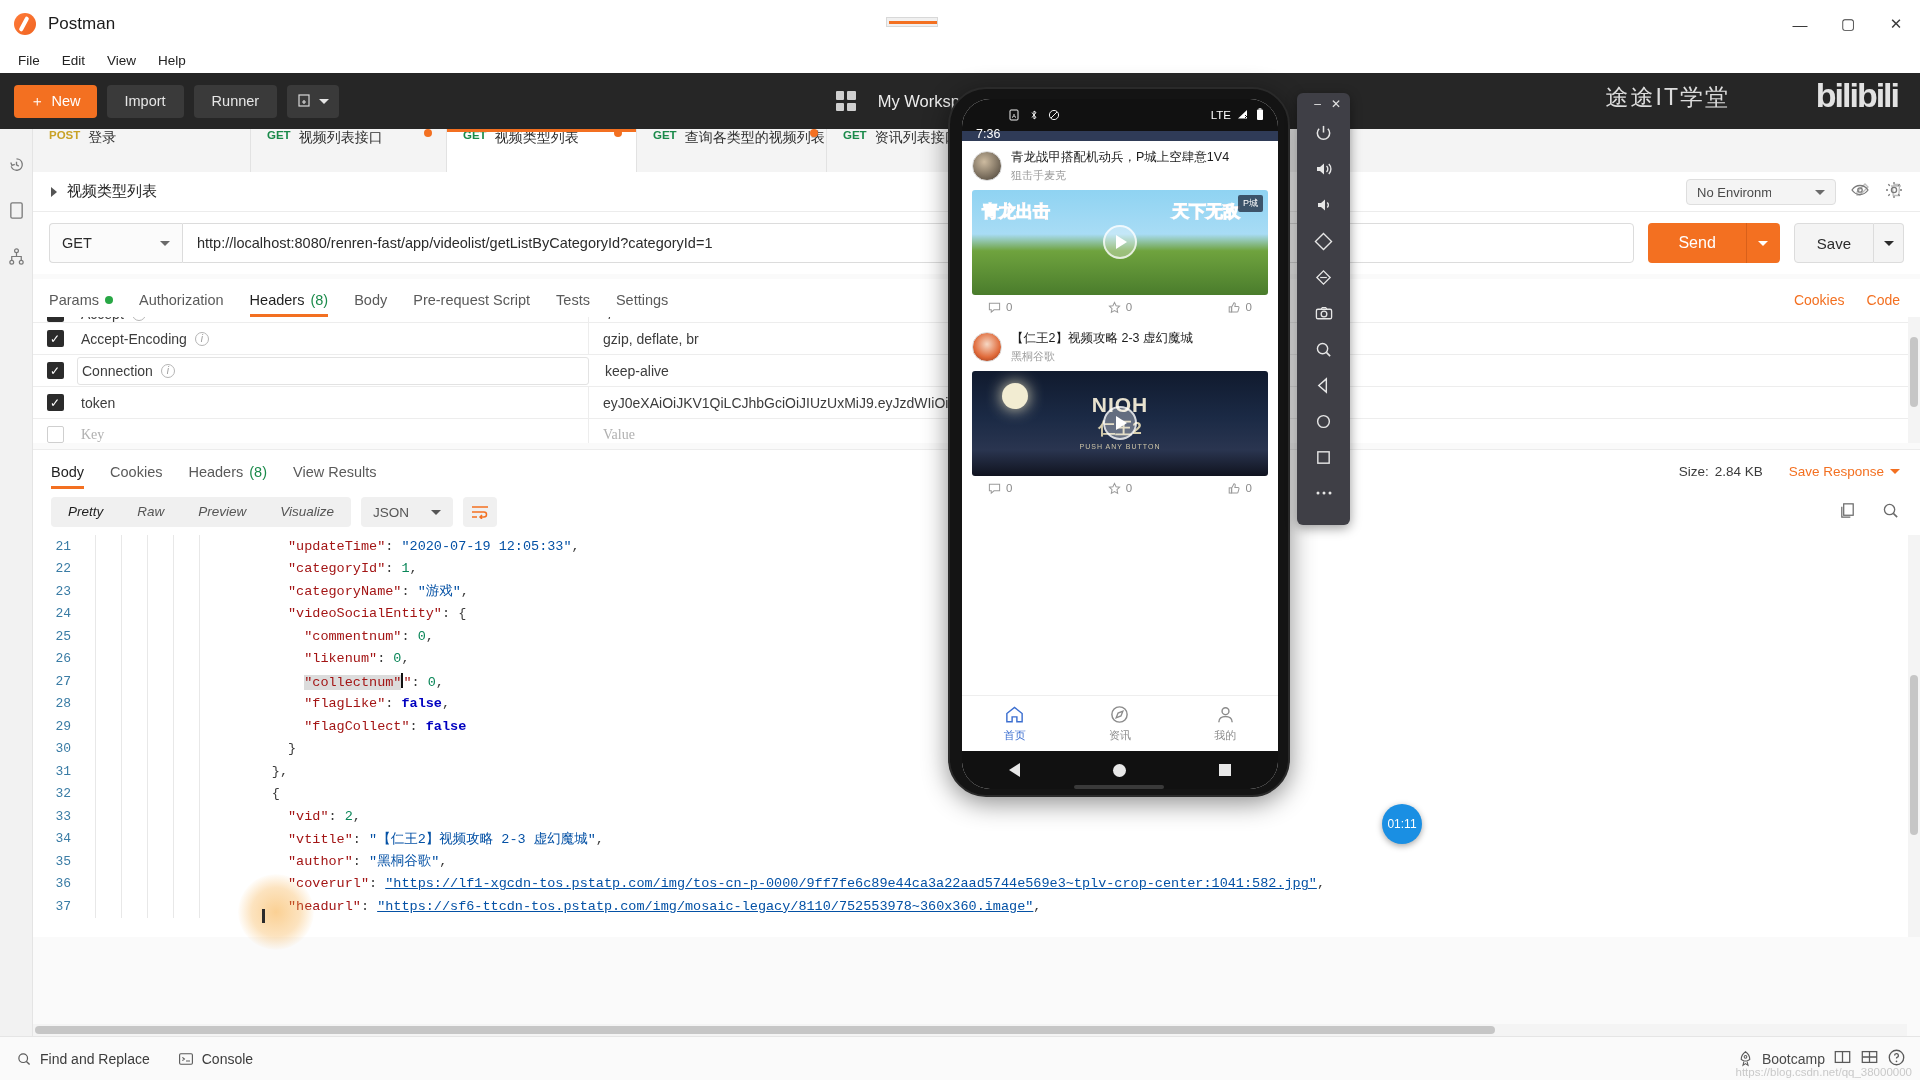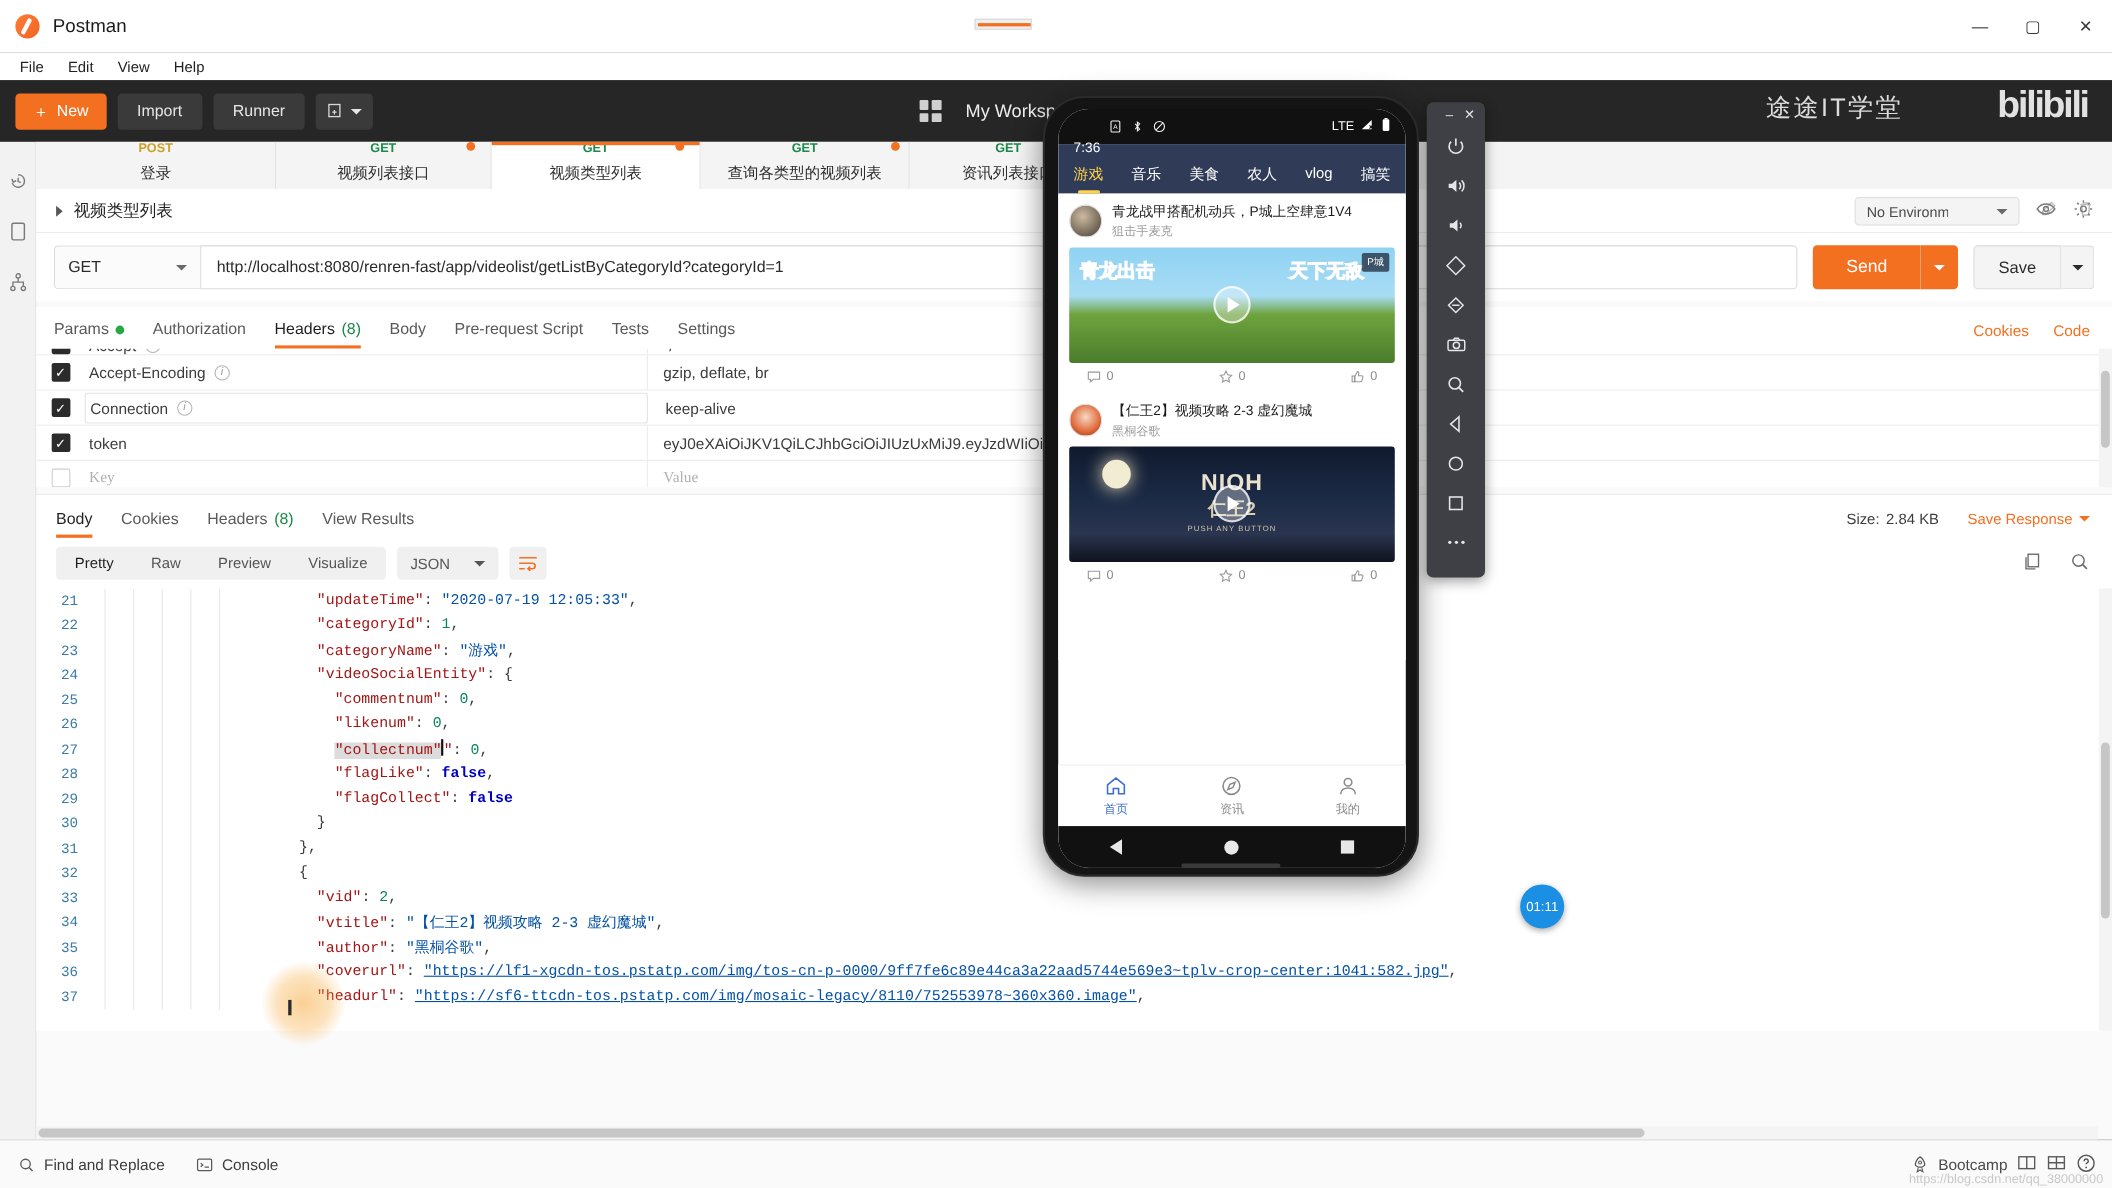--- a/index.html
+++ b/index.html
@@ -81,23 +81,23 @@
   
   .main { position:absolute; left:0; top:129px; width:1920px; height:907px; background:#fafafa; }
 
   
   .rail { position:absolute; left:0; top:0; width:33px; height:907px; background:#f2f2f2; border-right:1px solid #e4e4e4; }
   .rail-ic { width:33px; height:46px; display:flex; align-items:center; justify-content:center; color:#7a7a7a; }
 
   
   .tabstrip { position:absolute; left:33px; top:0; width:1887px; height:43px; background:#f4f4f4; display:flex; }
   .rtab {
-    height:43px; min-width:100px; display:flex; align-items:center; gap:8px;
+    height:43px; min-width:100px; display:flex; gap:8px;
     padding:0 16px; font-size:14px; color:#2e2e2e; background:#f4f4f4;
-    border-right:1px solid #e2e2e2; position:relative; white-space:nowrap;flex-direction:column;
+    border-right:1px solid #e2e2e2; position:relative; white-space:nowrap;
   }
   .rtab.active { background:#ffffff; }
   .rtab.active::before{ content:""; position:absolute; left:0; right:0; top:0; height:3px; background:#f37021; }
   .rtab .meth { font-size:11.5px; font-weight:bold; }
   .m-get { color:#1a8a4a; }
   .m-post { color:#c9a227; }
   .dot-unsaved { width:8px; height:8px; border-radius:50%; background:#f37021; margin-left:6px; }
 
   
   .reqname { position:absolute; left:33px; top:43px; width:1887px; height:40px; background:#ffffff;
@@ -155,21 +155,21 @@
   
   .resptabs { position:absolute; left:33px; top:320px; width:1887px; height:40px; background:#ffffff;
               display:flex; align-items:flex-end; padding-left:18px; gap:26px; border-top:1px solid #ececec;}
   .resp-right { position:absolute; right:20px; bottom:10px; display:flex; gap:26px; font-size:13.5px; align-items:center;}
   .sz { color:#3c3c3c; }
   .sr { color:#f37021; display:flex; align-items:center; gap:6px; }
 
   
   .prettybar { position:absolute; left:33px; top:360px; width:1887px; height:46px; background:#ffffff;
                display:flex; align-items:center; padding-left:18px; gap:10px; }
-  .seg { background:#f0f0f0; border-radius:4px; height:30px; display:flex; align-items:center; }
+  .seg { background:#f0f0f0; border-radius:4px; height:30px; display:flex; align-items:center;font-style:italic; }
   .seg span { padding:0 17px; font-size:13.5px; color:#555; line-height:30px; }
   .seg span.on { color:#1f1f1f; }
   .segj { background:#f0f0f0; border-radius:4px; height:30px; display:flex; align-items:center; padding:0 12px; gap:22px; font-size:13.5px; color:#555;}
   .wrapbtn { background:#f0f0f0; border-radius:4px; height:30px; width:34px; display:flex; align-items:center; justify-content:center; color:#f37021;}
   .pb-right { position:absolute; right:20px; top:12px; display:flex; gap:24px; color:#6a6a6a; }
 
   
   .codearea { position:absolute; left:33px; top:406px; width:1887px; height:402px; background:#ffffff; overflow:hidden;
               font-family:"Liberation Mono", monospace; font-size:13.5px; }
   .cline { height:22.5px; display:flex; align-items:center; white-space:pre; }
@@ -681,28 +681,20 @@
           <span>
             <svg width="8" height="13" viewBox="0 0 8 13">
                 <rect x="1" y="1.5" width="6" height="10.5" rx="1" fill="#fff"></rect>
                 <rect x="2.6" y="0.3" width="2.8" height="1.2" fill="#fff"></rect>
               </svg>
           </span>
         </span>
       </div>
 
       <div class="ph-hdr">
-        <div class="ph-cats">
-          <span class="ph-cat on">游戏</span>
-          <span class="ph-cat">音乐</span>
-          <span class="ph-cat">美食</span>
-          <span class="ph-cat">农人</span>
-          <span class="ph-cat">vlog</span>
-          <span class="ph-cat">搞笑</span>
-        </div>
       </div>
 
       <div class="ph-feed">
         <div class="ph-card">
           <div class="ph-head">
             <div class="ph-av a1"></div>
             <div>
               <div class="ph-tt">青龙战甲搭配机动兵，P城上空肆意1V4</div>
               <div class="ph-au">狙击手麦克</div>
             </div>

